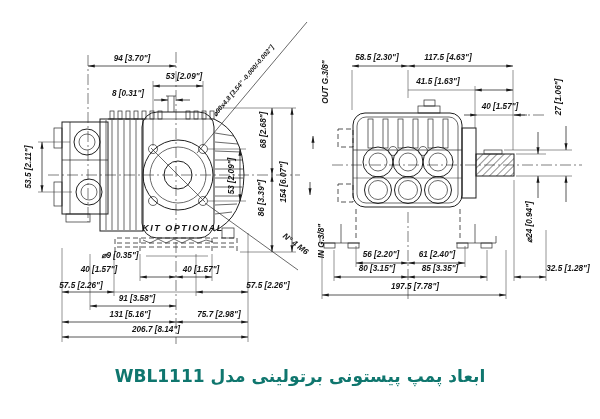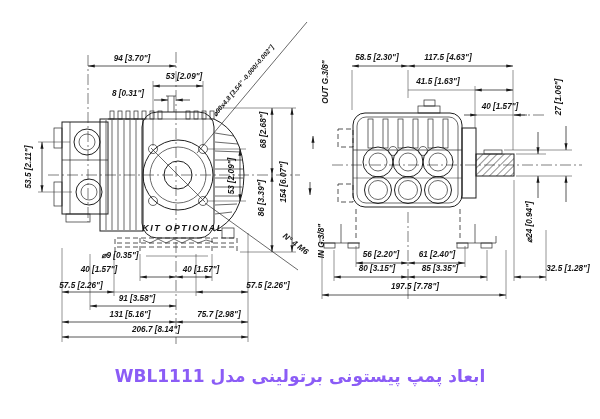--- a/index.html
+++ b/index.html
@@ -10,21 +10,21 @@
   .det{stroke:#2a2a2a;stroke-width:.7;fill:none;}
   .thin{stroke:#3a3a3a;stroke-width:.55;fill:none;}
   .ext{stroke:#3a3a3a;stroke-width:.55;fill:none;}
   .cl{stroke:#2a2a2a;stroke-width:.6;fill:none;stroke-dasharray:11 3 2 3;}
   .dsh{stroke:#2a2a2a;stroke-width:.8;fill:none;stroke-dasharray:5 3;}
   .dim{stroke:#1f1f1f;stroke-width:.75;fill:none;}
   .t{font:italic bold 8.2px "Liberation Sans",sans-serif;fill:#141414;text-anchor:middle;}
   .ts{font:italic bold 6.6px "Liberation Sans",sans-serif;fill:#141414;text-anchor:middle;}
   .tk{font:italic bold 9px "Liberation Sans",sans-serif;fill:#141414;text-anchor:middle;letter-spacing:1.5px;}
   #caption{position:absolute;left:0;top:366px;width:600px;text-align:center;direction:rtl;
-           font-family:"DejaVu Sans",sans-serif;font-weight:bold;font-size:17px;color:#8b5cf6;}
+           font-family:"DejaVu Sans",sans-serif;font-weight:bold;font-size:17px;color:#0f766e;}
 </style>
 </head>
 <body>
 
 <div id="stage">
 <svg width="600" height="364" viewBox="0 0 600 364">
   <defs>
     <marker id="ar" viewBox="0 0 10 6" refX="10" refY="3" markerWidth="9" markerHeight="5.4" orient="auto-start-reverse">
           <path d="M0,0.7 L10,3 L0,5.3 Z" fill="#1a1a1a"></path>
         </marker>

